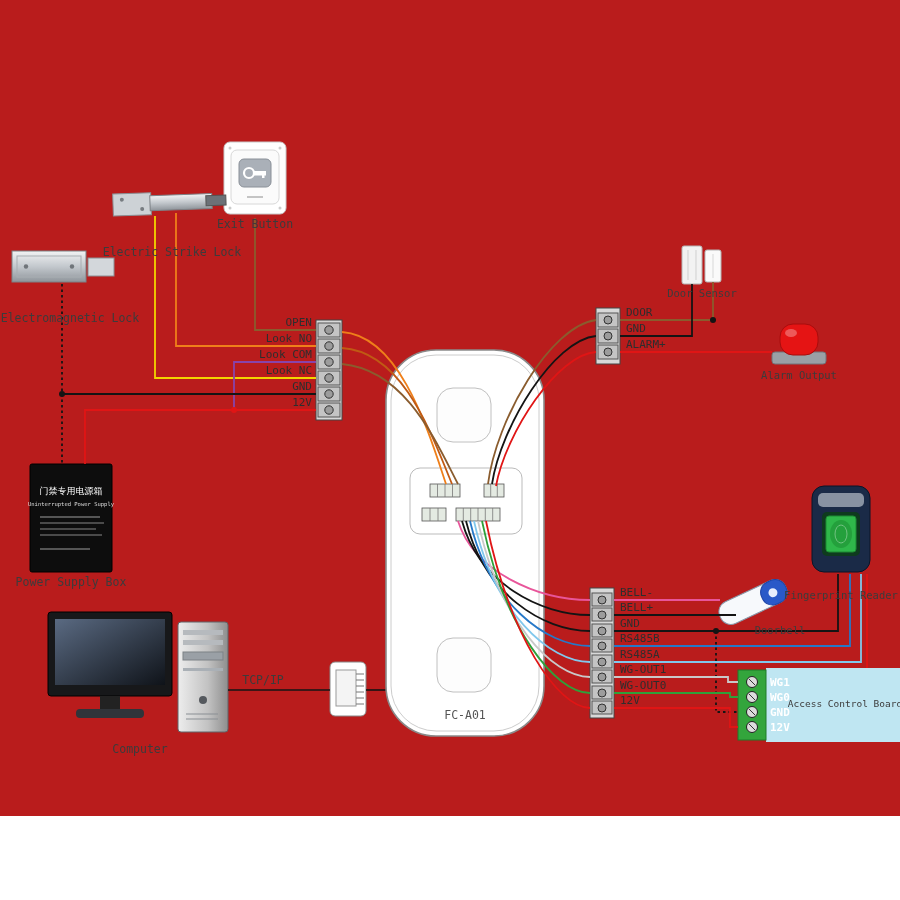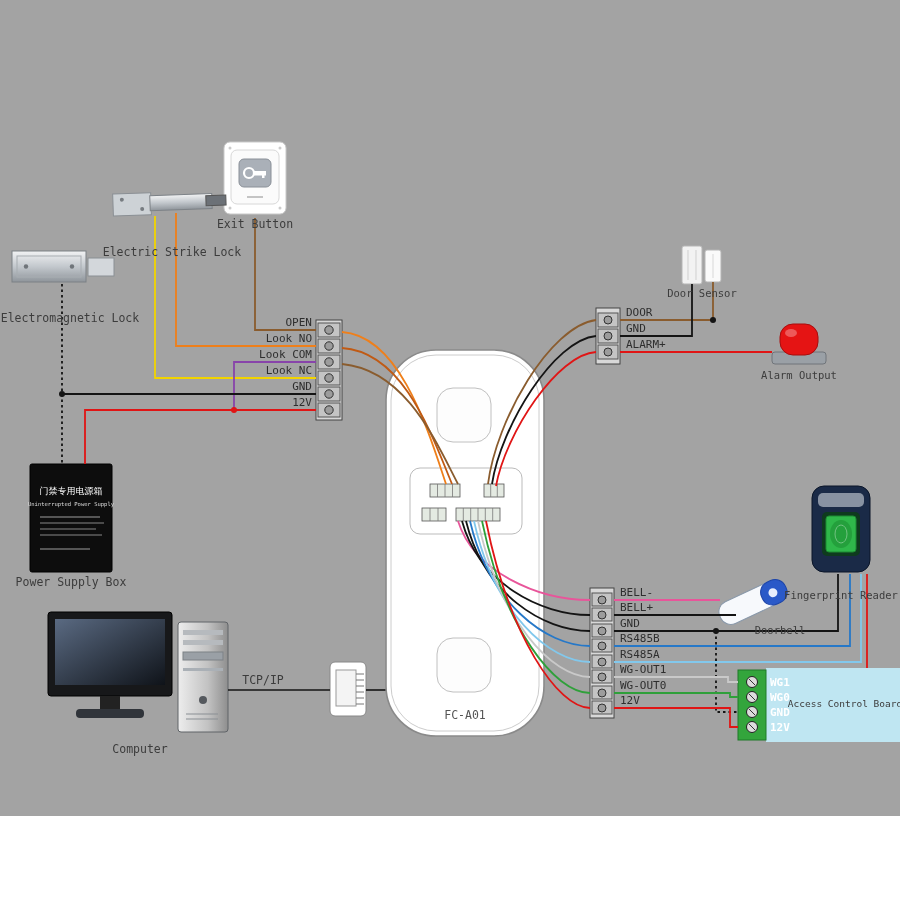--- a/index.html
+++ b/index.html
@@ -1,16 +1,16 @@
 <!DOCTYPE html>
 <html><head>
 <meta charset="utf-8">
 <style>
   html,body{margin:0;padding:0;background:#ffffff;}
-  .stage{position:relative;width:900px;height:816px;background:#a3a3a3;overflow:hidden;}
+  .stage{position:relative;width:900px;height:816px;background:#b91c1c;overflow:hidden;}
   svg{display:block;font-family:"DejaVu Sans Mono",monospace;}
   .lbl{font-size:11.5px;fill:#3c3c3c;}
   .lbl-s{font-size:10.5px;fill:#3c3c3c;}
   .row-lbl{font-size:11px;fill:#2e2e2e;}
   .board-lbl{font-size:11px;font-weight:bold;fill:#ffffff;}
   .psu-cn{font-size:9px;fill:#ffffff;}
   .psu-en{font-size:5.5px;fill:#dddddd;}
   .dev-lbl{font-size:11.5px;fill:#555555;}
 </style>
 </head>

